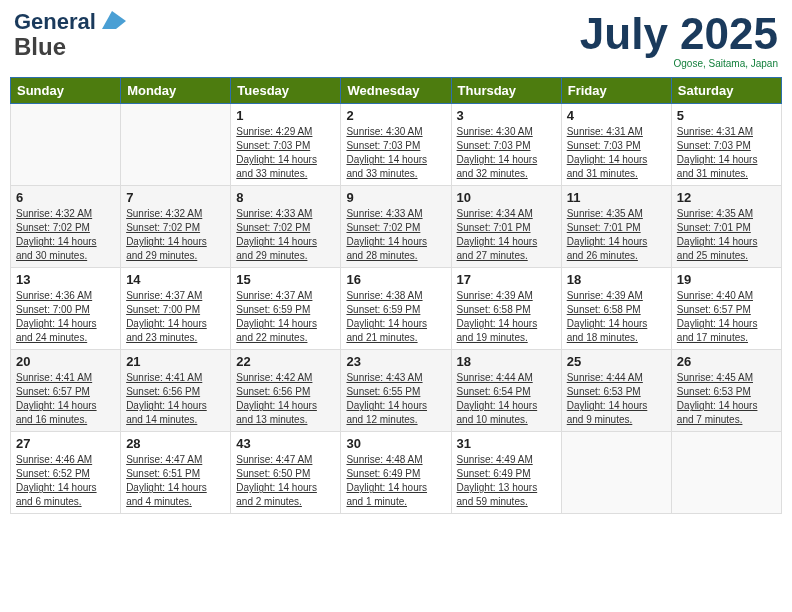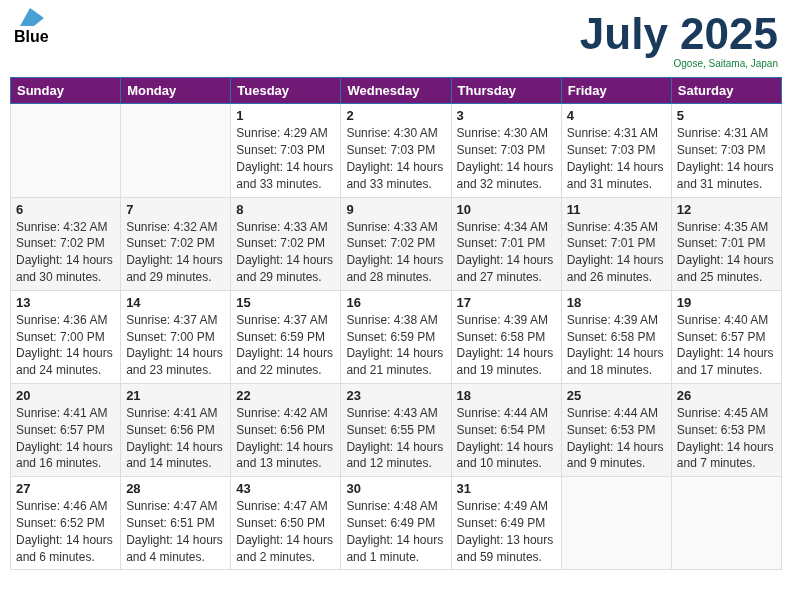--- a/index.html
+++ b/index.html
@@ -40,21 +40,21 @@
     .location {
       font-size: 10px;
       color: #15803d;
     }
     .calendar {
       width: 100%;
       border-collapse: collapse;
       border: 1px solid #ccc;
     }
     .calendar th {
-      background: #701a75;
+      background: #4d7c0f;
       color: #fff;
       text-align: left;
       padding: 5px 6px;
       font-size: 13px;
       border: 1px solid #2c6fad;
     }
     .calendar td {
       vertical-align: top;
       border: 1px solid #ddd;
       padding: 4px 5px;
@@ -71,42 +71,44 @@
       background: #fff;
     }
     .day-number {
       font-size: 13px;
       font-weight: bold;
       color: #222;
       display: block;
       margin-bottom: 2px;
     }
     .day-info {
-      font-size: 12px;
+      font-size: 10px;
       color: #333;
       line-height: 1.4;
+      text-decoration: underline;
     }
     .empty-cell {
       background: #f9f9f9 !important;
     }
     
     .row-odd td { background: #fff; }
     .row-even td { background: #f2f2f2; }
   </style>
 </head>
 <body>
 
 <div class="header">
   <div class="logo">
     <div style="display:flex;align-items:center;">
+      <span class="logo-text">General</span>
       <svg width="28" height="22" viewBox="0 0 28 22" style="margin-left:2px;margin-top:-4px;">
         <polygon points="4,20 14,2 28,12 18,20" fill="#4a9fd4"></polygon>
       </svg>
     </div>
-    <span class="logo-text" style="color:#000000;font-size:16px;">Blue</span>
+    <span class="logo-text" style="color:#404040;font-size:24px;">Blue</span>
   </div>
   <div class="title-block">
     <div class="month-title">July 2025</div>
     <div class="location">Ogose, Saitama, Japan</div>
   </div>
 </div>
 
 <table class="calendar">
   <thead>
     <tr>

